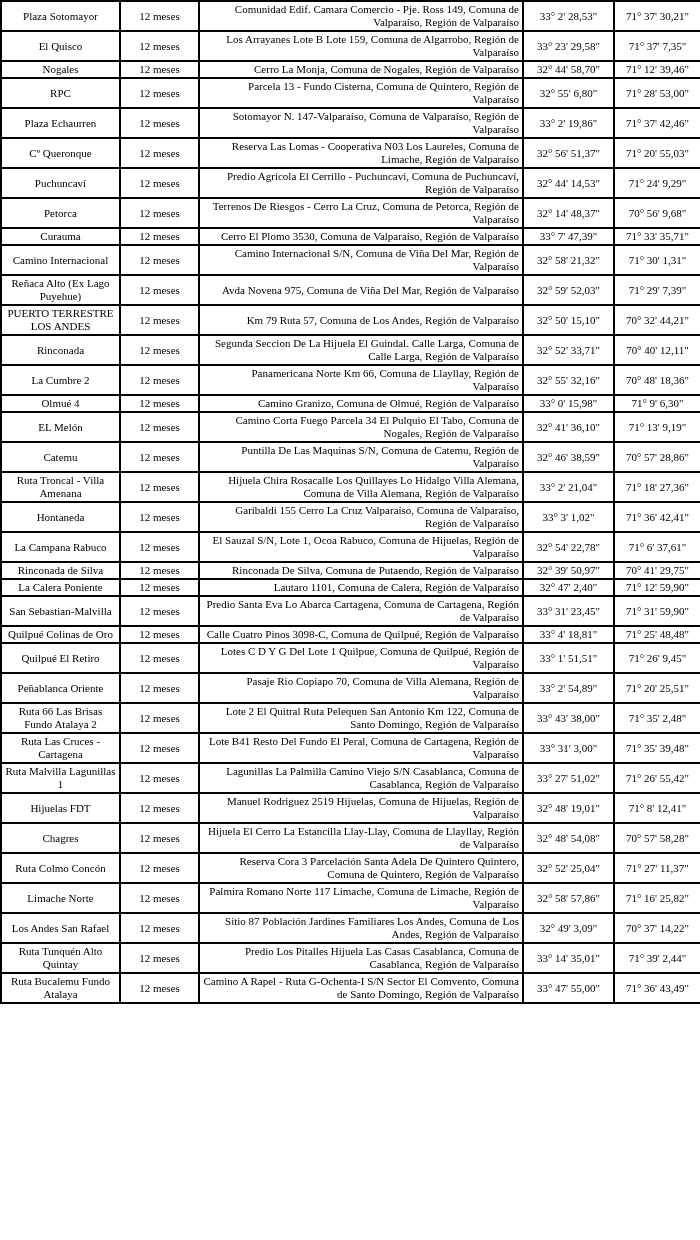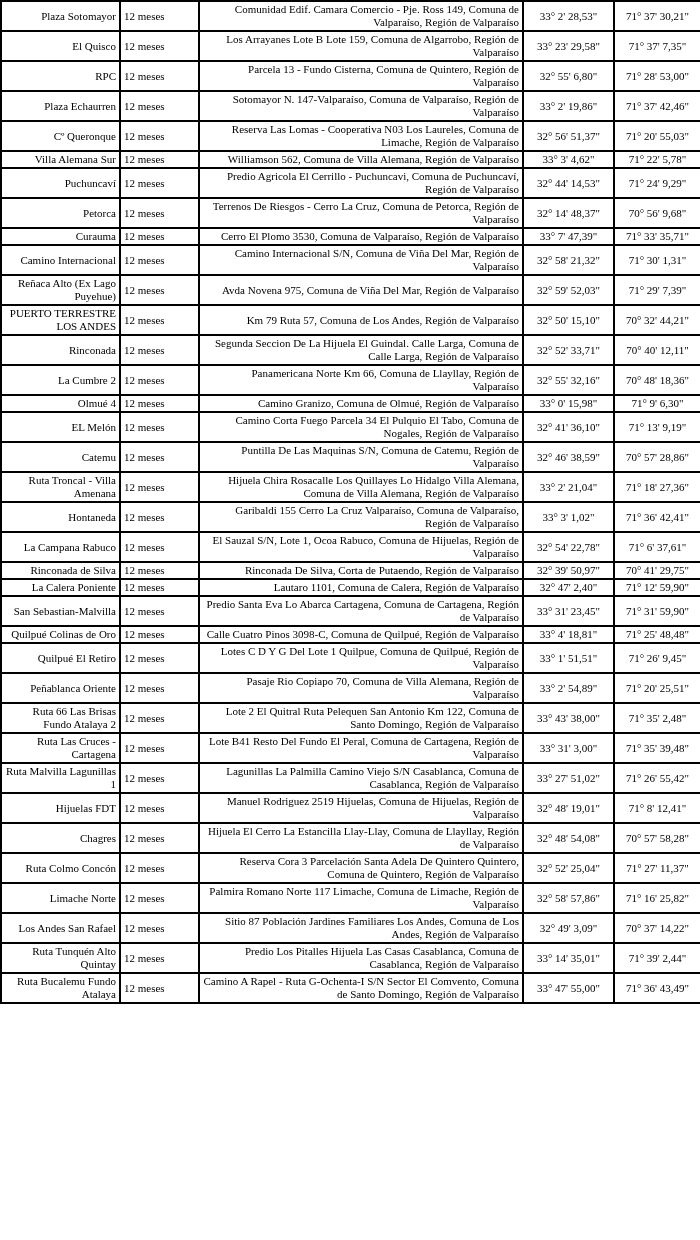--- a/index.html
+++ b/index.html
@@ -27,22 +27,22 @@
   table.sites col.c-addr { width: 324px; }
   table.sites col.c-lat  { width: 91px;  }
   table.sites col.c-lon  { width: 87px;  }
   table.sites td {
     border: 2px solid #000000;
     padding: 1px 3px;
     vertical-align: middle;
     overflow: hidden;
     word-wrap: break-word;
   }
-  td.cell-name { text-align: right; }
-  td.cell-dur  { text-align: left; }
+  td.cell-name { text-align: center; }
+  td.cell-dur  { text-align: center; }
   td.cell-addr { text-align: right; }
   td.cell-lat, td.cell-lon { text-align: center; white-space: nowrap; }
 </style>
 </head>
 <body>
 
 <div id="page">
   <table class="sites">
     <colgroup>
       <col class="c-name">
@@ -61,20 +61,27 @@
   </tr>
 
   <tr>
     <td class="cell-name">El Quisco</td>
     <td class="cell-dur">12 meses</td>
     <td class="cell-addr">Los Arrayanes Lote B Lote 159, Comuna de Algarrobo, Región de Valparaíso</td>
     <td class="cell-lat">33° 23' 29,58"</td>
     <td class="cell-lon">71° 37' 7,35"</td>
   </tr>
 
+  <tr>
+    <td class="cell-name">Nogales</td>
+    <td class="cell-dur">12 meses</td>
+    <td class="cell-addr">Cerro La Monja, Comuna de Nogales,  Región de Valparaíso</td>
+    <td class="cell-lat">32° 44' 58,70"</td>
+    <td class="cell-lon">71° 12' 39,46"</td>
+  </tr>
 
   <tr>
     <td class="cell-name">RPC</td>
     <td class="cell-dur">12 meses</td>
     <td class="cell-addr">Parcela 13 - Fundo Cisterna, Comuna de Quintero, Región de Valparaíso</td>
     <td class="cell-lat">32° 55' 6,80"</td>
     <td class="cell-lon">71° 28' 53,00"</td>
   </tr>
 
 
@@ -88,27 +95,20 @@
 
   <tr>
     <td class="cell-name">Cº Queronque</td>
     <td class="cell-dur">12 meses</td>
     <td class="cell-addr">Reserva Las Lomas - Cooperativa N03 Los Laureles, Comuna de Limache,  Región de Valparaíso</td>
     <td class="cell-lat">32° 56' 51,37"</td>
     <td class="cell-lon">71° 20' 55,03"</td>
   </tr>
 
 
-  <tr>
-    <td class="cell-name">Villa Alemana Sur</td>
-    <td class="cell-dur">12 meses</td>
-    <td class="cell-addr">Williamson 562, Comuna de Villa Alemana, Región de Valparaíso</td>
-    <td class="cell-lat">33° 3' 4,62"</td>
-    <td class="cell-lon">71° 22' 5,78"</td>
-  </tr>
 
   <tr>
     <td class="cell-name">Puchuncaví</td>
     <td class="cell-dur">12 meses</td>
     <td class="cell-addr">Predio Agricola El Cerrillo - Puchuncavi, Comuna de Puchuncaví, Región de Valparaíso</td>
     <td class="cell-lat">32° 44' 14,53"</td>
     <td class="cell-lon">71° 24' 9,29"</td>
   </tr>
 
   <tr>
@@ -212,21 +212,21 @@
     <td class="cell-name">La Campana Rabuco</td>
     <td class="cell-dur">12 meses</td>
     <td class="cell-addr">El Sauzal S/N, Lote 1, Ocoa Rabuco, Comuna de Hijuelas, Región de Valparaíso</td>
     <td class="cell-lat">32° 54' 22,78"</td>
     <td class="cell-lon">71° 6' 37,61"</td>
   </tr>
 
   <tr>
     <td class="cell-name">Rinconada de Silva</td>
     <td class="cell-dur">12 meses</td>
-    <td class="cell-addr">Rinconada De Silva,  Corta de Putaendo, Región de Valparaíso</td>
+    <td class="cell-addr">Rinconada De Silva,  Comuna de Putaendo, Región de Valparaíso</td>
     <td class="cell-lat">32° 39' 50,97"</td>
     <td class="cell-lon">70° 41' 29,75"</td>
   </tr>
 
   <tr>
     <td class="cell-name">La Calera Poniente</td>
     <td class="cell-dur">12 meses</td>
     <td class="cell-addr">Lautaro 1101, Comuna de Calera,  Región de Valparaíso</td>
     <td class="cell-lat">32° 47' 2,40"</td>
     <td class="cell-lon">71° 12' 59,90"</td>

